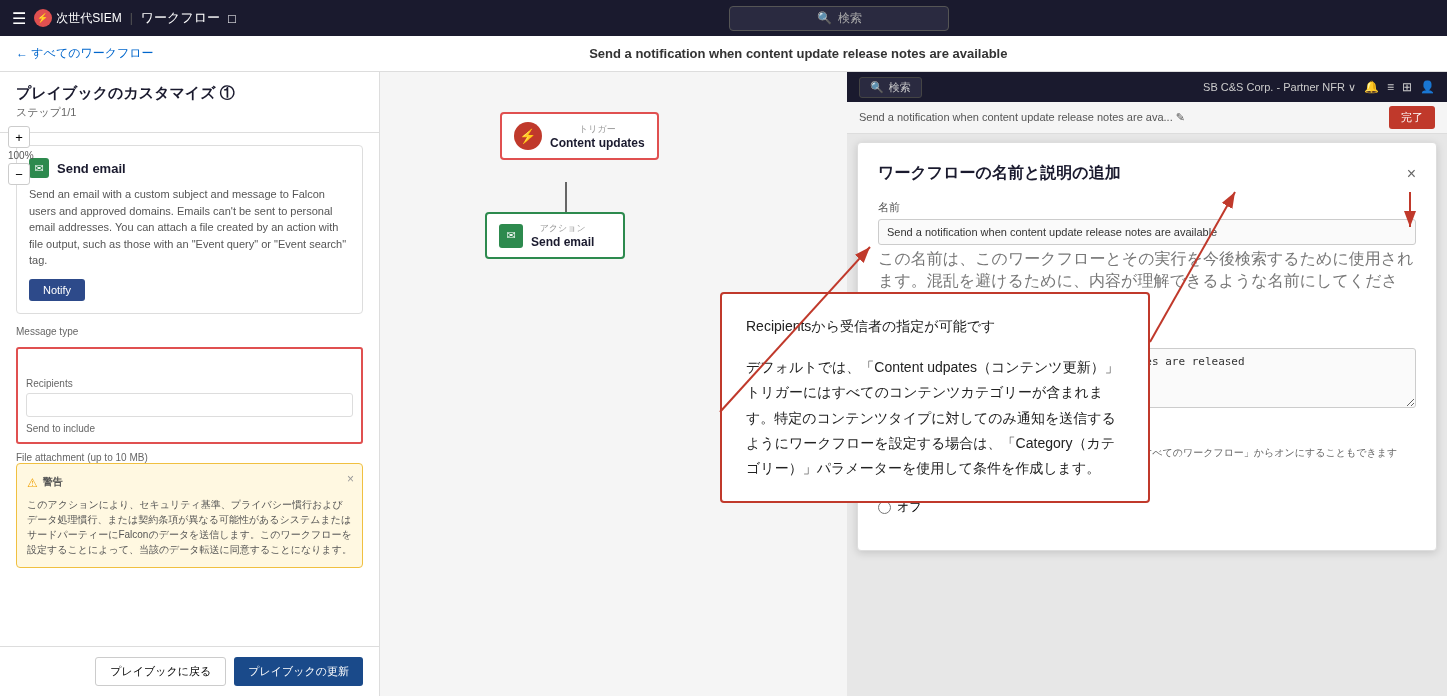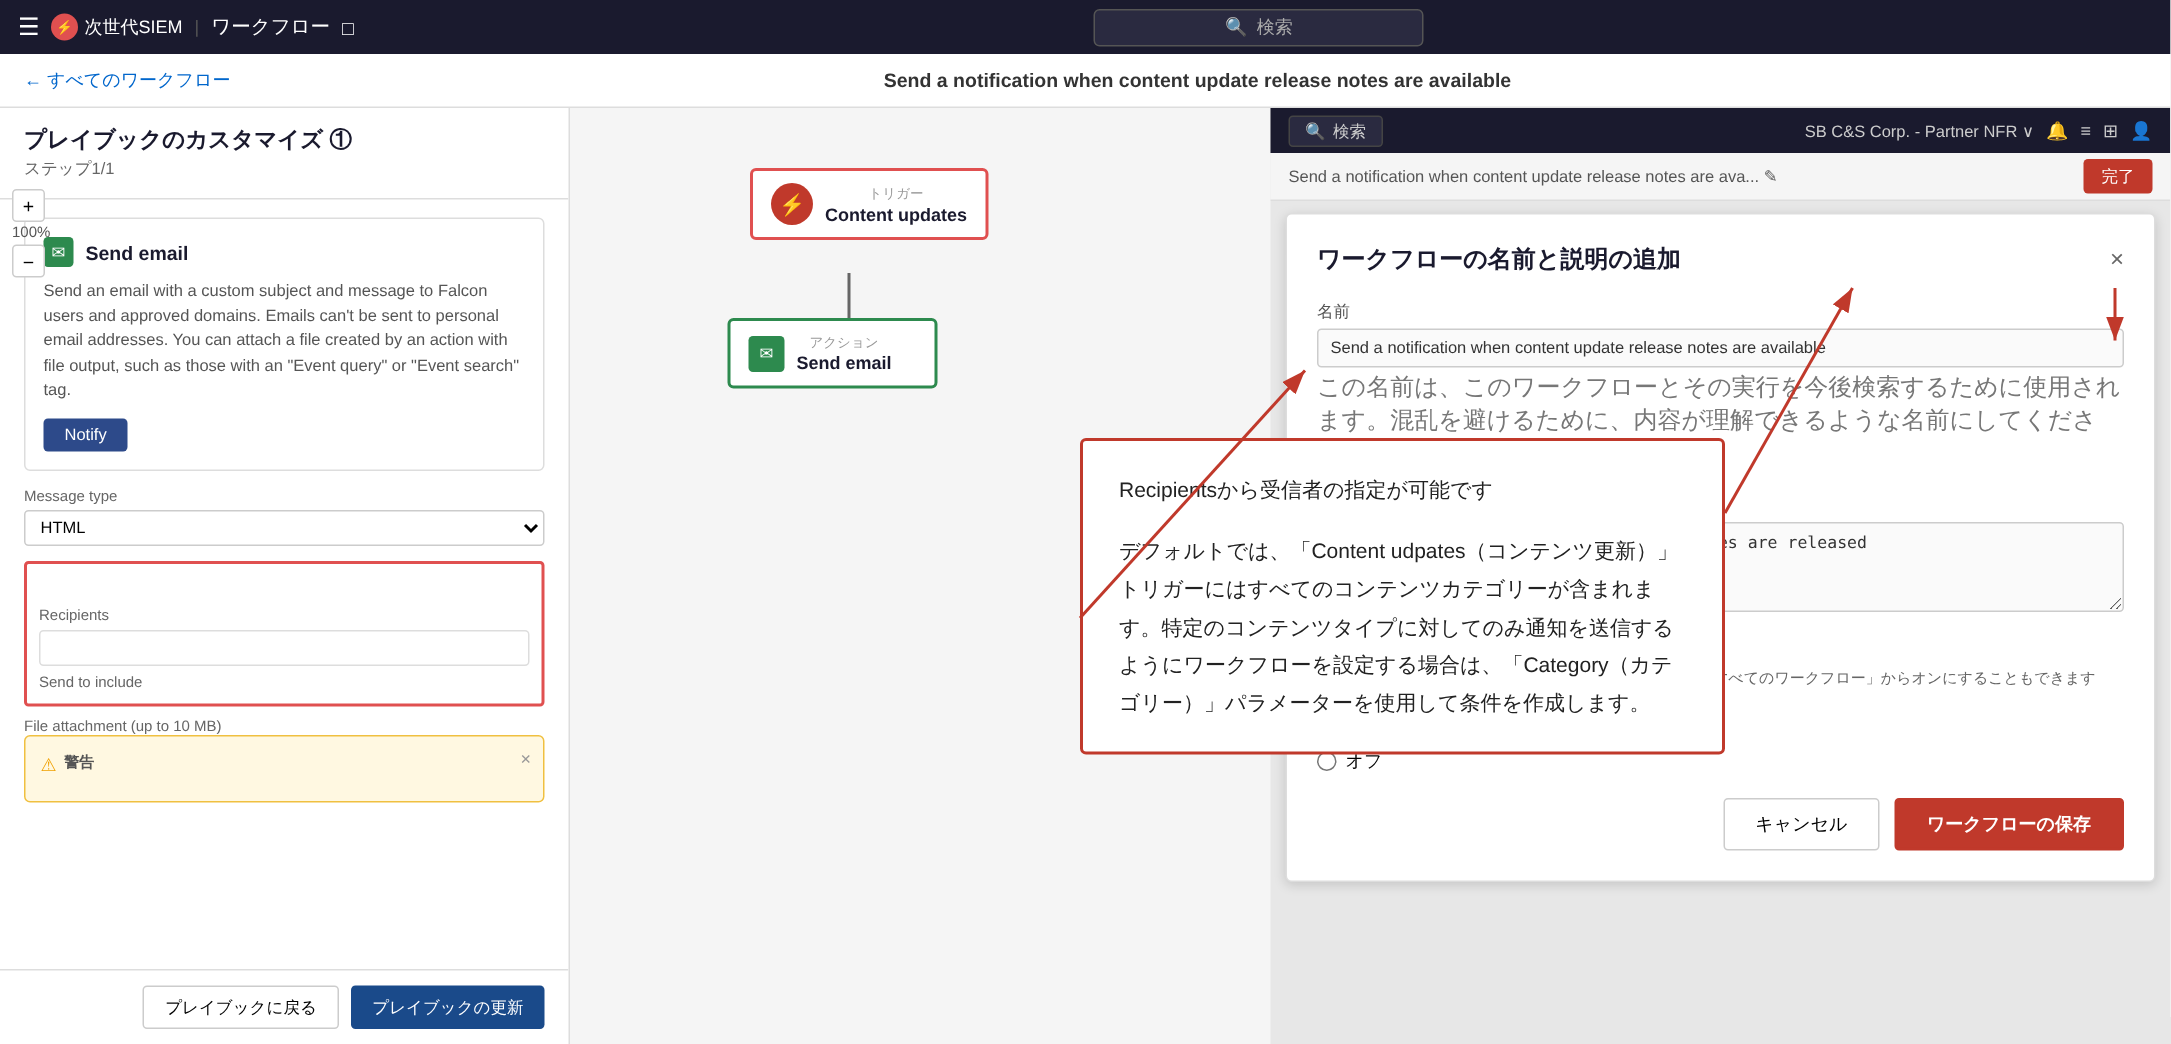--- a/index.html
+++ b/index.html
@@ -332,40 +332,38 @@
               <span style="color:#fff;font-size:11px;">✉</span>
             </div>
             <span class="send-email-title">Send email</span>
           </div>
           <p class="send-email-desc">Send an email with a custom subject and message to Falcon users and approved domains. Emails can't be sent to personal email addresses. You can attach a file created by an action with file output, such as those with an "Event query" or "Event search" tag.</p>
           <button class="notify-btn">Notify</button>
         </div>
 
         <div class="form-section">
           <div class="form-label">Message type</div>
-          <select class="form-select">
-            <option>HTML</option>
-          </select>
         </div>
 
         <div class="recipients-box">
           <div class="recipients-label">Recipients</div>
           <input class="recipients-input" type="text" style="">
           <div class="data-include-label">Send to include</div>
         </div>
 
         <div class="form-section">
           <div class="file-attach-label">File attachment (up to 10 MB)</div>
 
           <div class="warning-box">
             <span class="warning-close">×</span>
             <div style="display:flex;align-items:center;gap:5px;margin-bottom:4px;">
               <span class="warning-icon">⚠</span>
               <span class="warning-title">警告</span>
             </div>
+            <div>このアクションにより、セキュリティ基準、プライバシー慣行およびデータ処理慣行、または契約条項が異なる可能性があるシステムまたはサードパーティーにFalconのデータを送信します。このワークフローを設定することによって、当該のデータ転送に同意することになります。</div>
           </div>
         </div>
       </div>
 
       <div class="left-panel-bottom">
         <button class="btn-back">プレイブックに戻る</button>
         <button class="btn-update">プレイブックの更新</button>
       </div>
     </div>
 
@@ -441,24 +439,20 @@
                 <input type="radio" class="radio-on" name="workflow-status" checked="" style="">
                 <span>オン</span>
               </label>
               <label class="radio-item">
                 <input type="radio" name="workflow-status" style="">
                 <span>オフ</span>
               </label>
             </div>
           </div>
 
-          <div class="dialog-buttons">
-            <button class="btn-cancel">キャンセル</button>
-            <button class="btn-save">ワークフローの保存</button>
-          </div>
         </div>
       </div>
 
       <svg class="arrows-svg">
 
         <defs>
           <marker id="arrowhead" markerWidth="8" markerHeight="6" refX="8" refY="3" orient="auto">
             <polygon points="0 0, 8 3, 0 6" fill="#c0392b"></polygon>
           </marker>
         </defs>

